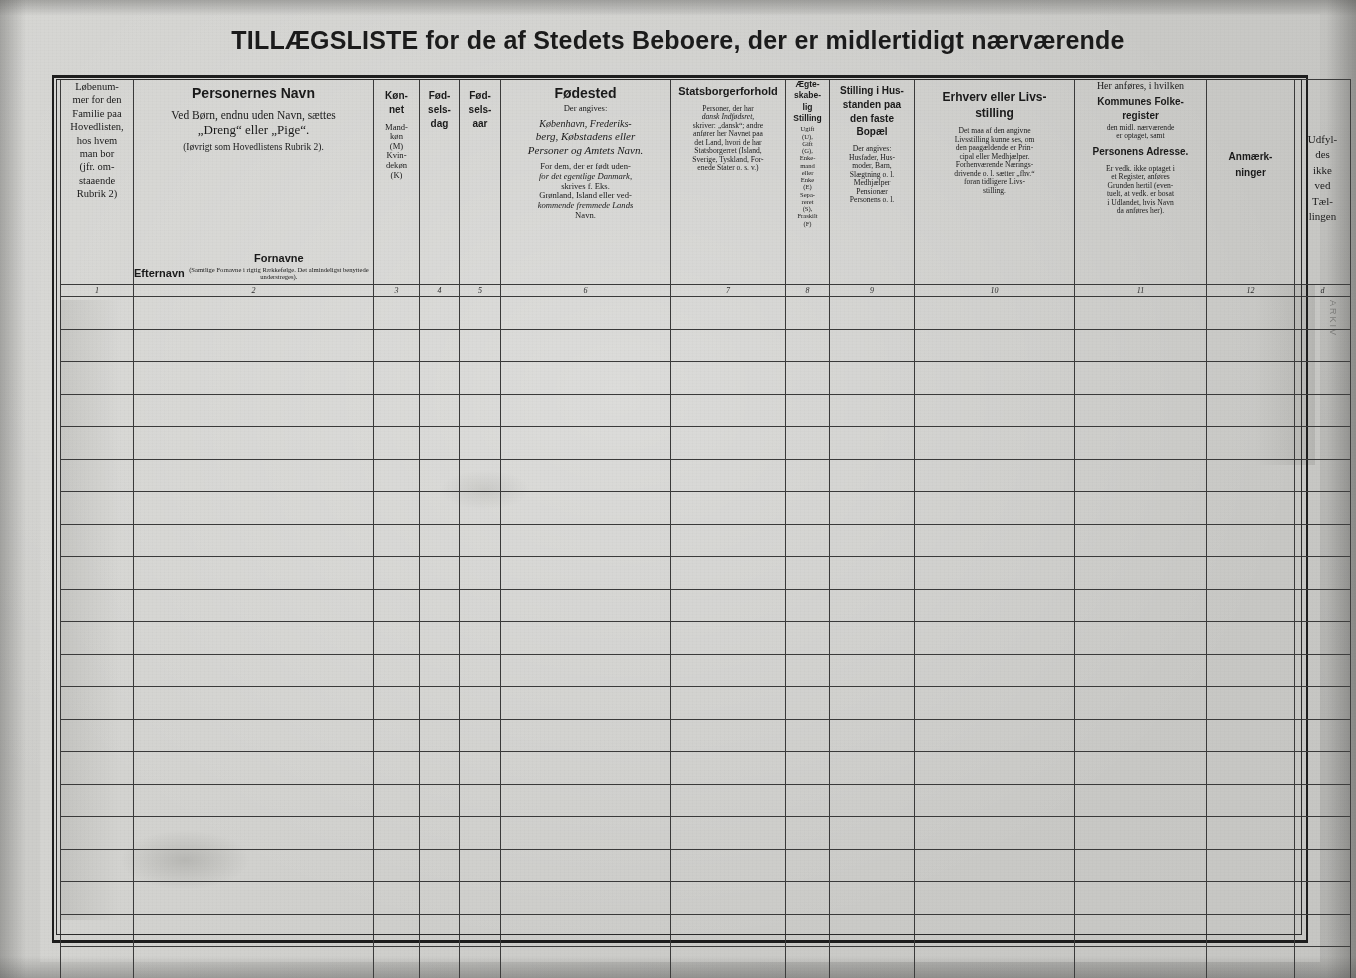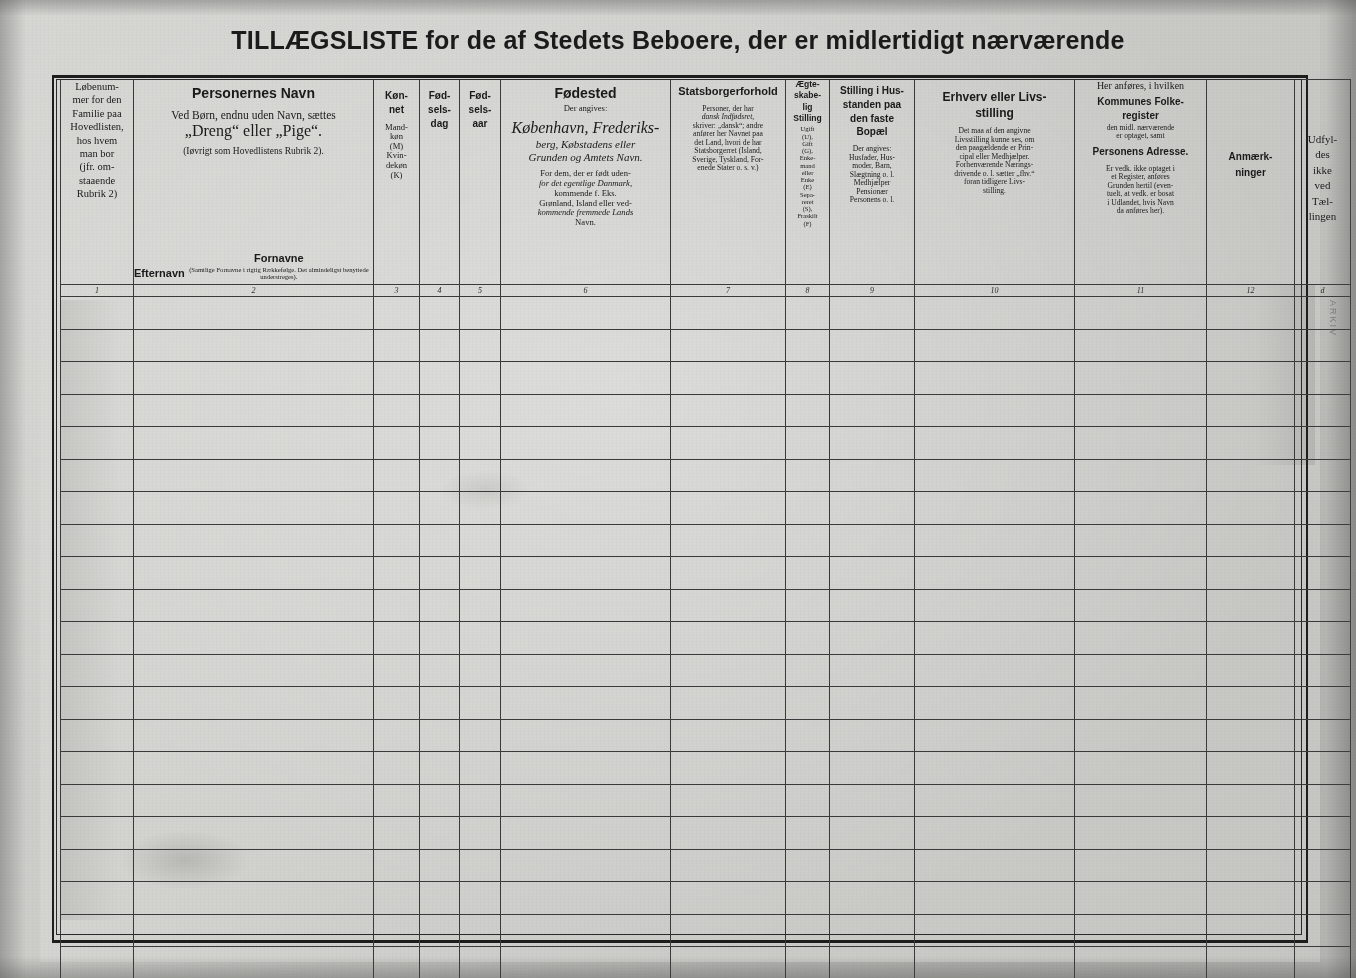--- a/index.html
+++ b/index.html
@@ -178,21 +178,21 @@
       </span>
     </td>
 
     <td class="col-names">
       <span class="spacer"></span>
       <span class="hdr-title" style="font-size:14px">Personernes Navn</span>
       <span class="spacer"></span>
       <span style="font-size:11.5px">
         <span>Ved Børn, endnu uden Navn, sættes</span>
       </span><br>
-      <span style="font-size:16px">„Dreng“ eller „Pige“.</span>
+      <span style="font-size:13px">„Dreng“ eller „Pige“.</span>
       <span class="spacer"></span>
       <span class="tiny" style="font-size:9.5px">(Iøvrigt som Hovedlistens Rubrik 2).</span>
       <div class="names-foot">
         <b>Efternavn</b>
         <span style="text-align:center">
           <b>Fornavne</b>
           <span class="mini">(Samtlige Fornavne i rigtig Rækkefølge. Det almindeligst benyttede understreges).</span>
         </span>
       </div>
     </td>
@@ -225,27 +225,27 @@
       <span class="hdr-title sm">Fød-</span>
       <span class="hdr-title sm">sels-</span>
       <span class="hdr-title sm">aar</span>
     </td>
 
     <td>
       <span class="spacer"></span>
       <span class="hdr-title" style="font-size:14px">Fødested</span>
       <span class="tiny">Der angives:</span>
       <span class="spacer"></span>
-      <span class="it" style="font-size:16px;display:block;line-height:1.2">København, Frederiks-</span>
+      <span class="it" style="font-size:10px;display:block;line-height:1.2">København, Frederiks-</span>
       <span class="it" style="font-size:11px;display:block;line-height:1.2">berg, Købstadens eller</span>
-      <span style="font-size:11px;display:block;line-height:1.2"><i>Grunden og Amtets Navn.</i></span>
+      <span style="font-size:11px;display:block;line-height:1.2"><i>Personer og Amtets Navn.</i></span>
       <span class="spacer"></span>
       <span class="tiny">For dem, der er født uden-</span>
       <span class="tiny it">for det egentlige Danmark,</span>
-      <span class="tiny">kommende f. Eks.</span>
+      <span class="tiny">skrives f. Eks.</span>
       <span class="tiny">Grønland, Island eller ved-</span>
       <span class="tiny it">kommende fremmede Lands</span>
       <span class="tiny">Navn.</span>
     </td>
 
     <td>
       <span class="spacer"></span>
       <span class="hdr-title sm" style="font-size:11px">Statsborgerforhold</span>
       <span class="spacer"></span>
       <span class="tiny2">Personer, der har</span>

